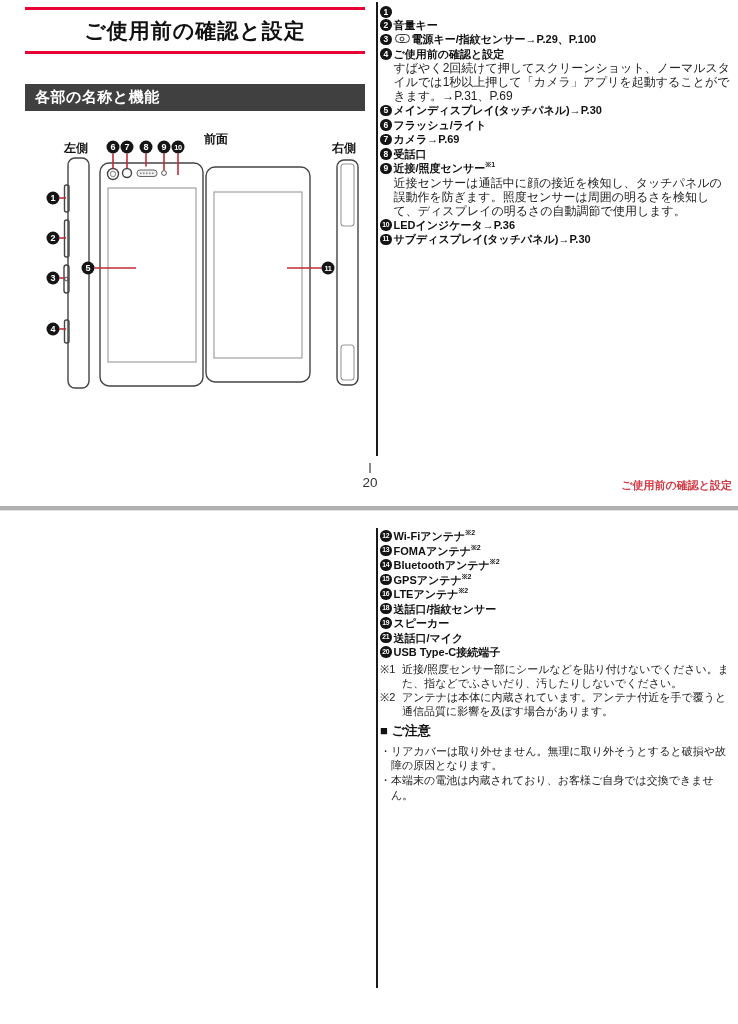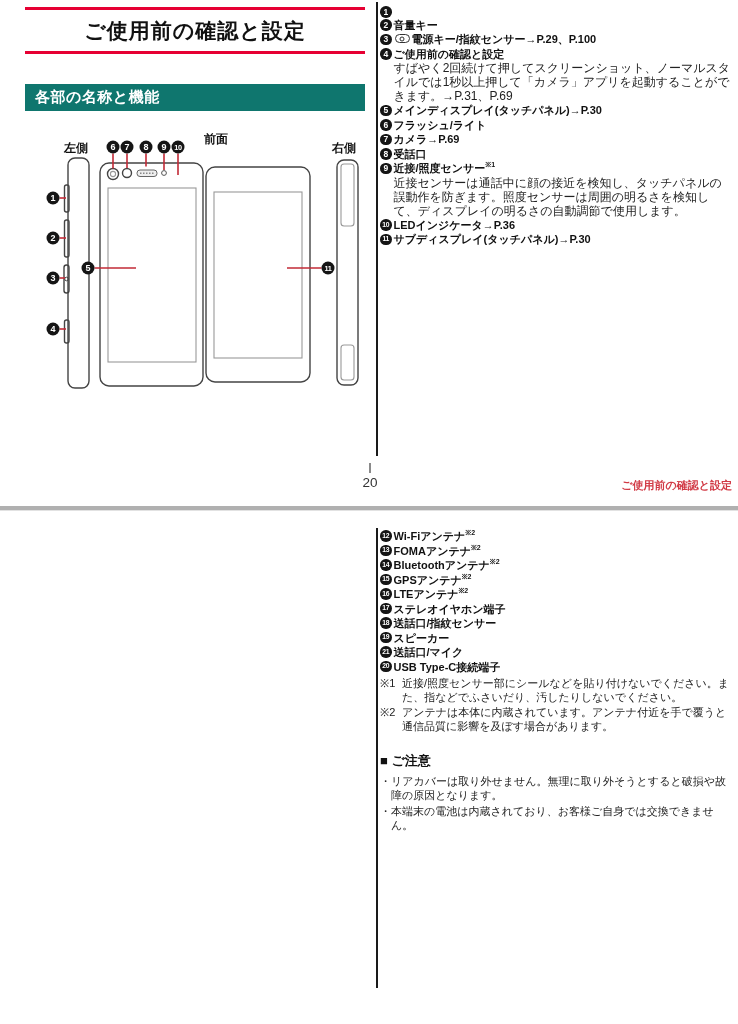--- a/index.html
+++ b/index.html
@@ -7,21 +7,21 @@
           font-family:"Liberation Sans",sans-serif;color:#1a1a1a;}
   .page{position:absolute;left:0;width:738px;}
   .p20{top:0;height:507px;}
   .p21{top:511px;height:513px;}
   
   .title-box{position:absolute;left:25px;top:7px;width:340px;height:41px;
              border-top:3px solid #e60033;border-bottom:3px solid #e60033;
              display:flex;align-items:center;justify-content:center;}
   .title-box span{font-size:21px;font-weight:bold;letter-spacing:1px;color:#111;}
   
-  .banner{position:absolute;left:25px;top:84px;width:340px;height:27px;background:#0f766e;
+  .banner{position:absolute;left:25px;top:84px;width:340px;height:27px;background:#404040;
           display:flex;align-items:center;box-sizing:border-box;padding-left:10px;}
   .banner span{color:#fff;font-size:15px;font-weight:bold;letter-spacing:0.5px;}
   
   .vline{position:absolute;left:376px;width:1.5px;background:#1a1a1a;}
   .v20{top:2px;height:454px;}
   .v21{top:17px;height:460px;}
   
   .pagesep{position:absolute;left:0;top:506px;width:738px;height:3.5px;background:#b0b0b0;border-bottom:1px solid #e2e2e2;}
   
   .rcol{position:absolute;left:380px;width:352px;}
@@ -35,21 +35,21 @@
   .plabel sup{font-size:7px;line-height:0;}
   .pdesc{font-size:12px;line-height:14px;margin-left:13.5px;font-weight:normal;color:#222;}
   .powerkey{display:inline-block;flex:none;width:15px;height:9px;border:1.2px solid #333;
             border-radius:5.5px;margin:2px 2px 0 1px;position:relative;box-sizing:border-box;}
   .powerkey i{position:absolute;left:50%;top:50%;width:3px;height:3px;border:1px solid #333;
               border-radius:50%;transform:translate(-50%,-50%);}
   .notes{margin-top:2px;}
   .note{display:flex;font-size:11px;line-height:14.3px;color:#222;}
   .note .nm{flex:none;width:22px;}
   .note .nt{flex:1;}
-  .caution{margin-top:19px;}
+  .caution{margin-top:3px;}
   .c-head{font-size:13px;font-weight:bold;color:#111;margin-bottom:4px;}
   .cbullet{display:flex;font-size:11px;line-height:14.3px;color:#222;margin-bottom:1px;}
   .cbullet .bm{flex:none;width:11px;}
   .cbullet .bt{flex:1;}
   
   .pnum{position:absolute;left:352px;width:36px;text-align:center;font-size:13.5px;color:#333;}
   .n20{top:475px;}
   .tick{position:absolute;width:1.5px;background:#8a8a8a;}
   .t20{left:369px;top:463px;height:10px;}
   .redfoot{position:absolute;right:6px;font-size:11px;font-weight:bold;color:#d13a45;}
@@ -234,24 +234,20 @@
           </div>
           <div class="pitem">
             <span class="badge b2">15</span>
             <span class="plabel">GPSアンテナ<sup>※2</sup></span>
           </div>
           <div class="pitem">
             <span class="badge b2">16</span>
             <span class="plabel">LTEアンテナ<sup>※2</sup></span>
           </div>
           <div class="pitem">
-            <span class="badge b2">17</span>
-            <span class="plabel">ステレオイヤホン端子</span>
-          </div>
-          <div class="pitem">
             <span class="badge b2">18</span>
             <span class="plabel">送話口/指紋センサー</span>
           </div>
           <div class="pitem">
             <span class="badge b2">19</span>
             <span class="plabel">スピーカー</span>
           </div>
           <div class="pitem">
             <span class="badge b2">21</span>
             <span class="plabel">送話口/マイク</span>

